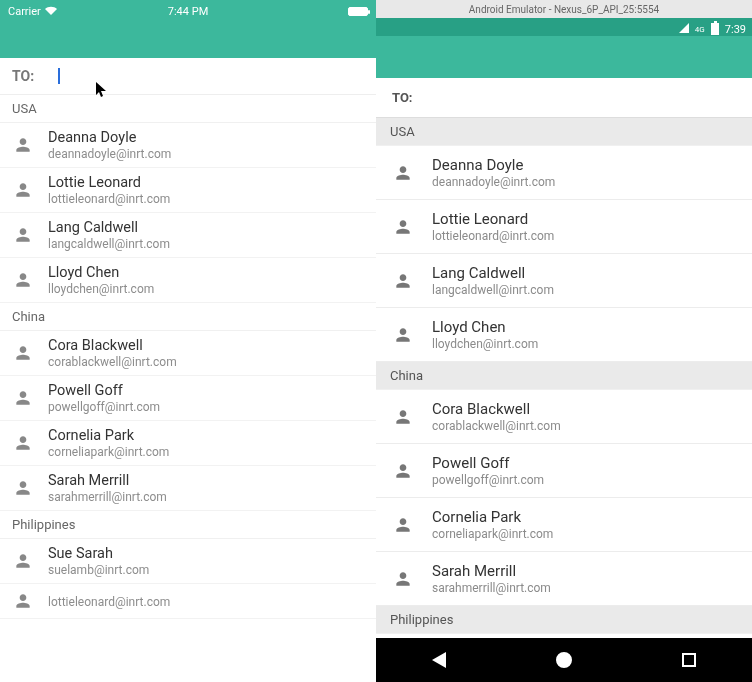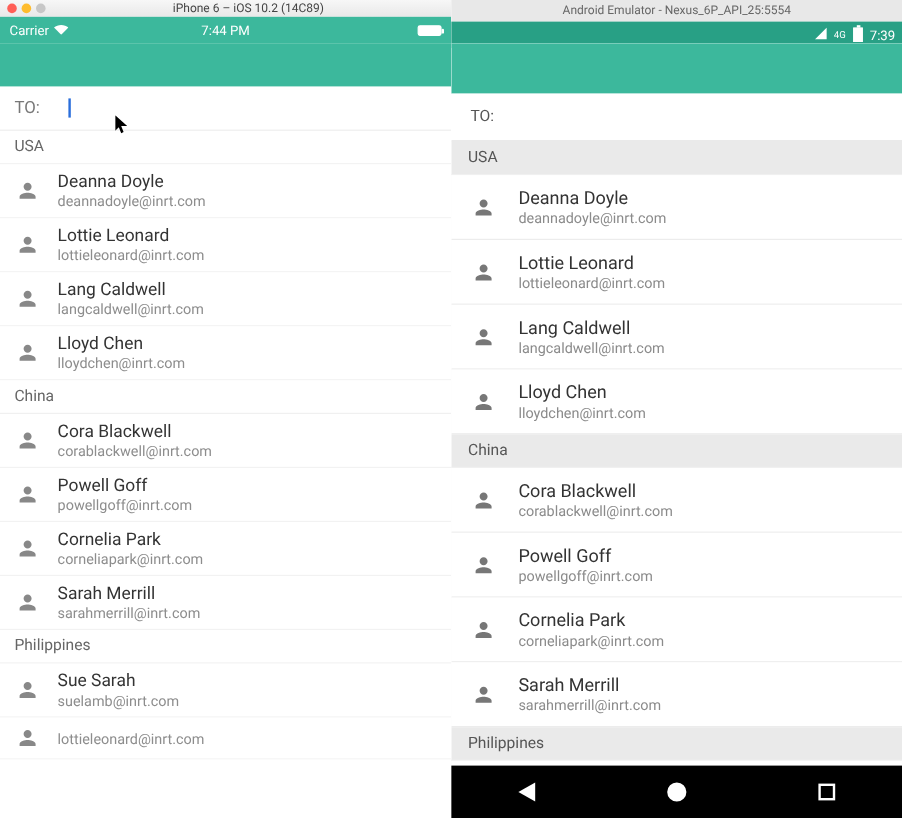--- a/index.html
+++ b/index.html
@@ -61,20 +61,21 @@
 
   
   .to-row {
     display: flex;
     align-items: center;
     padding: 10px 12px;
     font-size: 14px;
     color: #777;
     border-bottom: 1px solid #eee;
     position: relative;
+    font-weight: bold;
   }
   .to-row .cursor {
     width: 2px; height: 16px; background: #2a6edb; margin-left: 24px;
   }
   .cursor-arrow {
     position: absolute; left: 96px; top: 24px; font-size: 14px; color: #000;
   }
   .android .to-row { border-bottom: 1px solid #ddd; padding: 12px 16px; font-size: 13px; color: #555; background:#fff; }
 
   
@@ -145,28 +146,20 @@
   .nav-recent { width: 14px; height:14px; border:2px solid #fff; }
 
   .android .scrollpane { position:absolute; top:36px; left:0; right:0; bottom:44px; overflow:hidden; background:#fff;}
   .android-body-shim { height: 100%; display:flex; flex-direction:column; }
   .ios-body { height: calc(100% - 14px - 22px - 36px); overflow: hidden; }
 </style>
 </head>
 <body>
 
 <div class="device ios">
-  <div class="mac-titlebar">
-    <div class="traffic-lights">
-      <span class="tl-close"></span>
-      <span class="tl-min"></span>
-      <span class="tl-max"></span>
-    </div>
-    <div class="mac-title">iPhone 6 – iOS 10.2 (14C89)</div>
-  </div>
   <div class="ios-statusbar">
     <div class="sb-left">
       <span>Carrier</span>
       <span>
         <svg width="12" height="9" viewBox="0 0 12 9">
             <path fill="#fff" d="M6 9L0 3C3 0 9 0 12 3L6 9z"></path>
           </svg>
       </span>
     </div>
     <div class="sb-center">7:44 PM</div>

